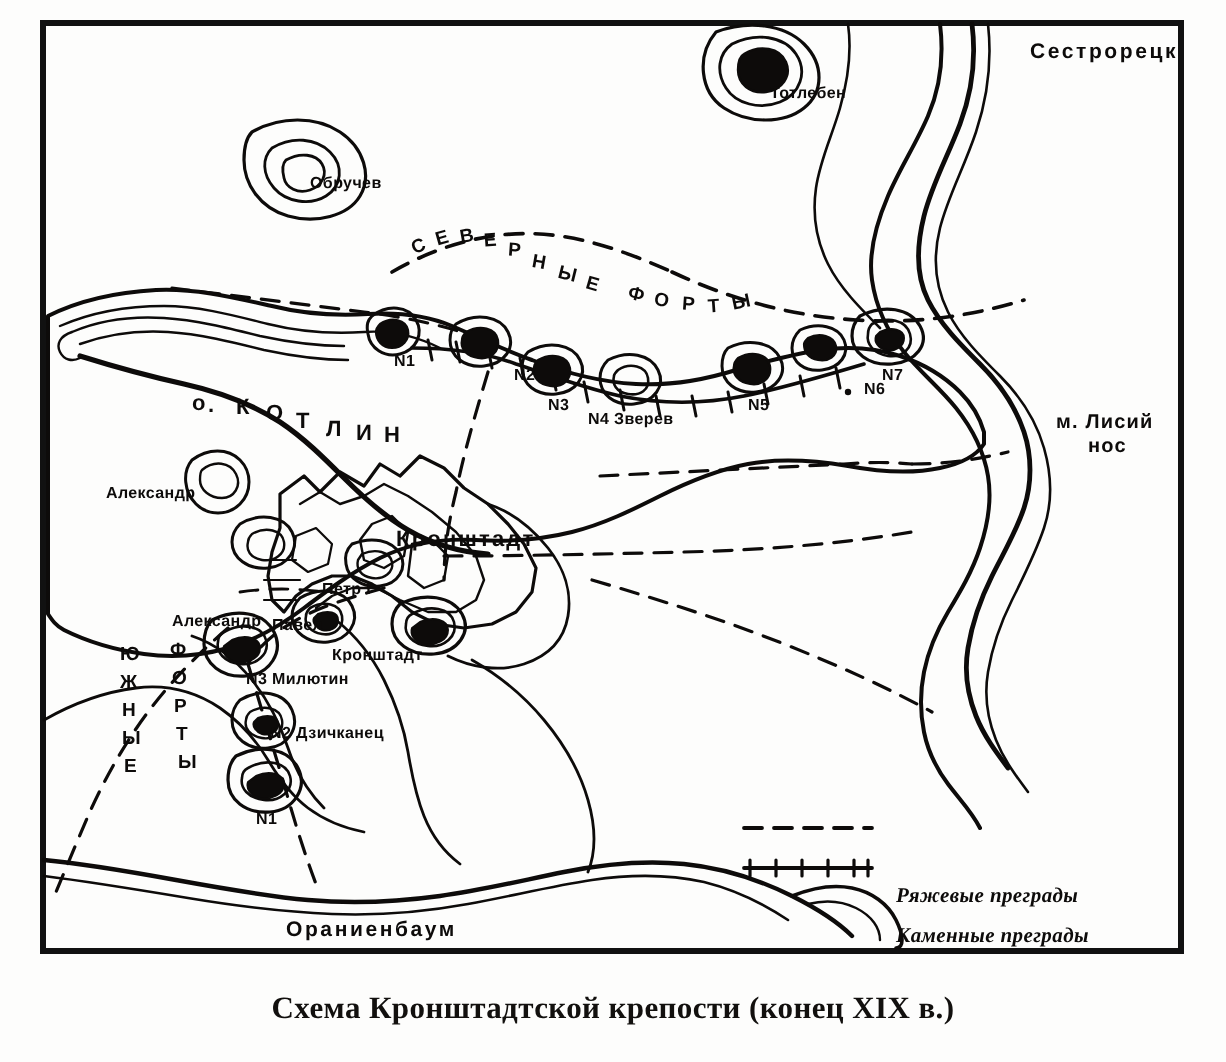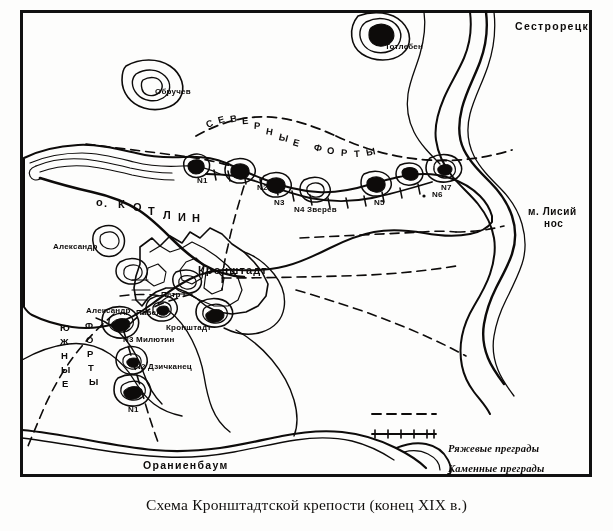--- a/index.html
+++ b/index.html
@@ -34,21 +34,21 @@
     display: block;
   }
   .caption {
     position: absolute;
     left: 0;
     top: 496px;
     width: 613px;
     text-align: center;
     font-family: "Liberation Serif", serif;
     font-size: 15.5px;
-    font-weight: 400;
+    font-weight: 700;
     color: #12100e;
     letter-spacing: 0.2px;
   }
   
   .lbl {
     position: absolute;
     font-family: "Liberation Sans", sans-serif;
     color: #0d0b0a;
     white-space: nowrap;
     font-weight: 700;

